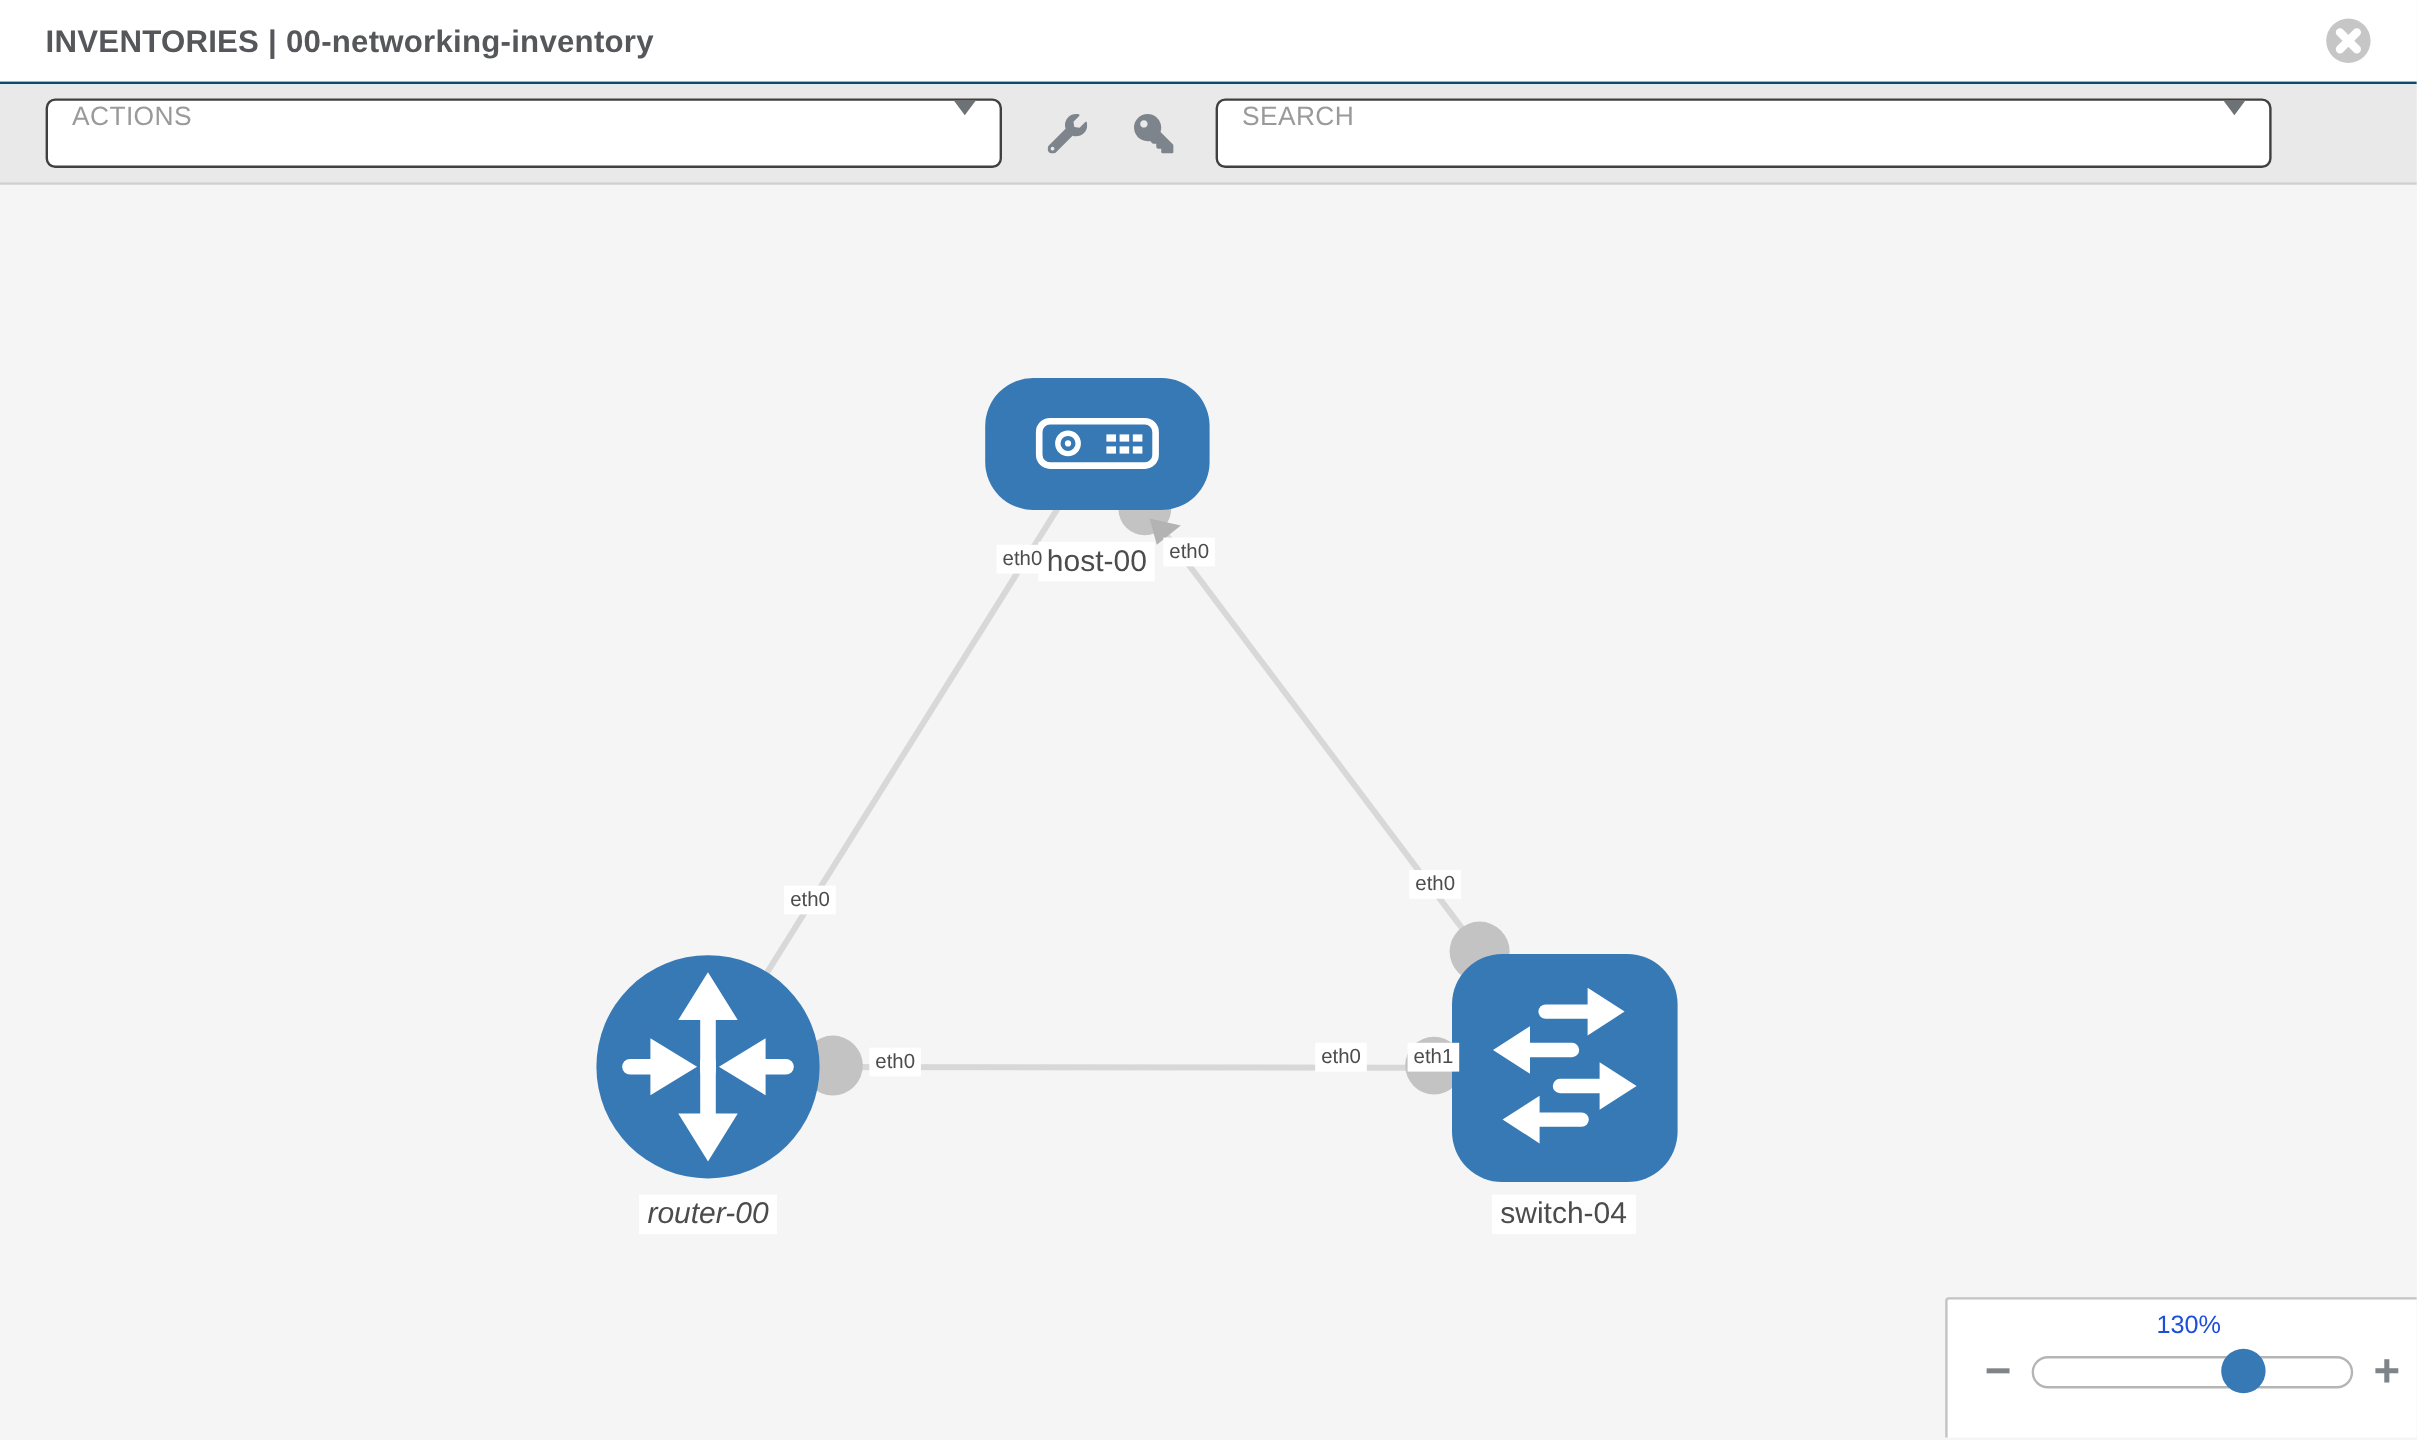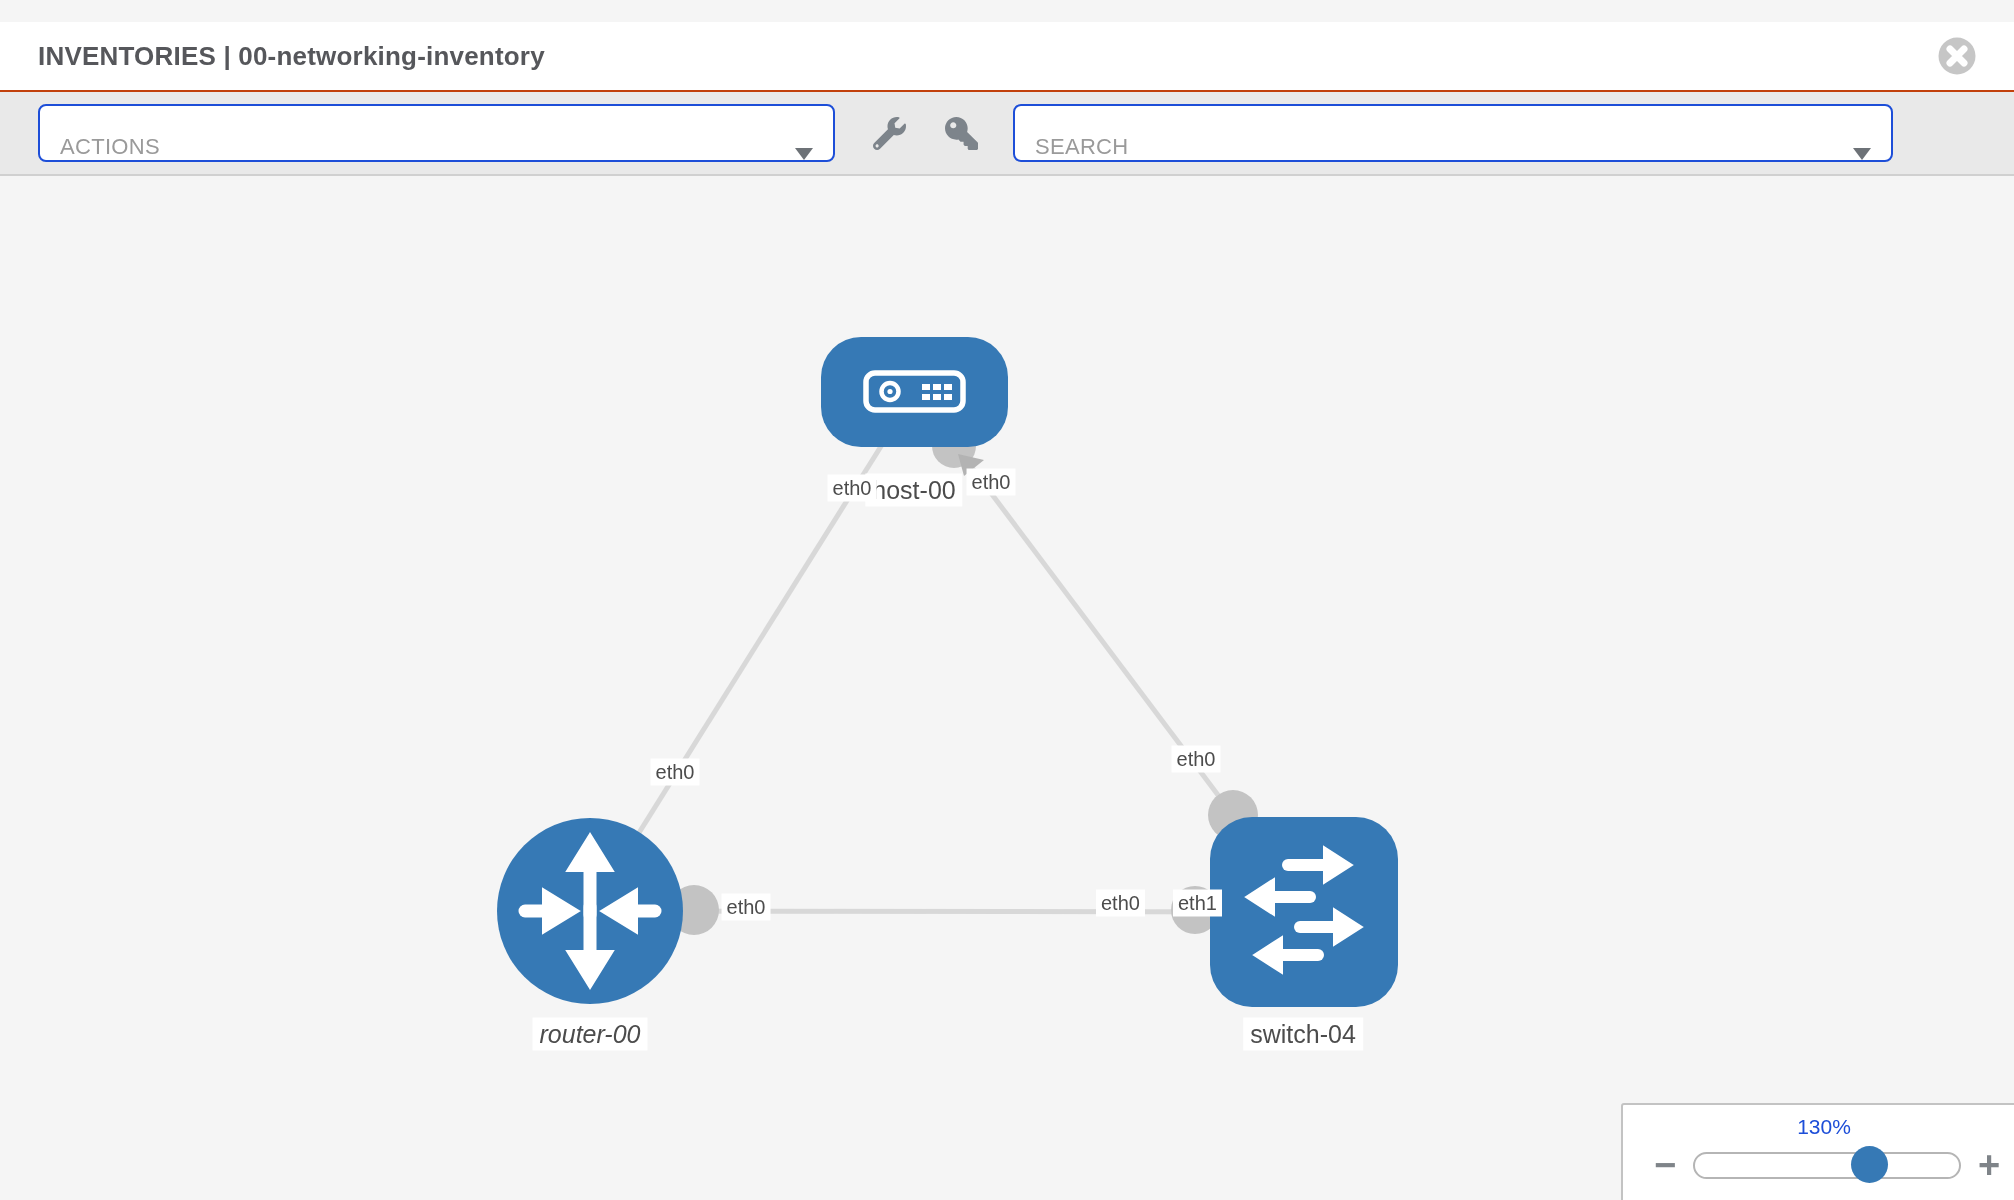--- a/index.html
+++ b/index.html
@@ -4,38 +4,37 @@
 <style>
   html,body{margin:0;padding:0;}
   body{
     width:2014px;height:1200px;overflow:hidden;position:relative;
     font-family:"Liberation Sans","DejaVu Sans",sans-serif;
     background:#f5f5f5;
   }
   
   .header{
     position:relative;height:68px;background:#ffffff;
-    border-bottom:2px solid #c2410c;
-    margin-top:22px;
+    border-bottom:2px solid #0c4a6e;
   }
   .page-title{
     position:absolute;left:38px;top:0;line-height:68px;
     font-size:26px;font-weight:700;color:#56575b;letter-spacing:.2px;
   }
   .close-btn{
     position:absolute;left:1938px;top:15px;width:38px;height:38px;cursor:pointer;
   }
   
   .toolbar{
     height:84px;background:#e9e9e9;border-bottom:2px solid #d0d0d0;
     display:flex;align-items:center;padding:0 0 0 38px;box-sizing:border-box;
   }
   .dropdown{
-    height:58px;background:#ffffff;border:2px solid #1d4ed8;border-radius:8px;
-    display:flex;align-items:flex-end;box-sizing:border-box;padding:0 20px;
+    height:58px;background:#ffffff;border:2px solid #404040;border-radius:8px;
+    display:flex;align-items:flex-start;box-sizing:border-box;padding:0 20px;
     cursor:pointer;
   }
   .dropdown .dd-label{font-size:22px;color:#9a9a9a;letter-spacing:.3px;}
   .caret{
     width:0;height:0;margin-left:auto;
     border-left:9px solid transparent;border-right:9px solid transparent;
     border-top:12px solid #6d7277;
   }
   .dd-actions{width:797px;}
   .dd-search{width:880px;margin-left:34px;}
@@ -52,21 +51,21 @@
   .node{position:absolute;background:#3679b5;}
   .node-host{left:821px;top:161px;width:187px;height:110px;border-radius:40px;}
   .node-router{left:497px;top:642px;width:186px;height:186px;border-radius:50%;}
   .node-switch{left:1210px;top:641px;width:188px;height:190px;border-radius:42px;}
   .node svg{position:absolute;left:0;top:0;}
   .nlabel{
     position:absolute;transform:translate(-50%,-50%);
     background:#ffffff;color:#4c4c4c;white-space:nowrap;z-index:5;
   }
   .nlabel.big{font-size:25px;padding:2px 7px;}
-  .nlabel.small{font-size:20px;padding:2px 5px;}
+  .nlabel.small{font-size:17px;padding:2px 5px;}
   .nlabel.edge{transform:translate(0,-50%);}
   
   .zoom-panel{
     position:absolute;left:1621px;top:927px;width:430px;height:170px;
     background:#ffffff;border:2px solid #c3c3c3;border-radius:3px;box-sizing:border-box;
   }
   .zoom-value{
     position:absolute;left:201px;top:10px;transform:translateX(-50%);
     font-size:21px;color:#1d4ed8;
   }

